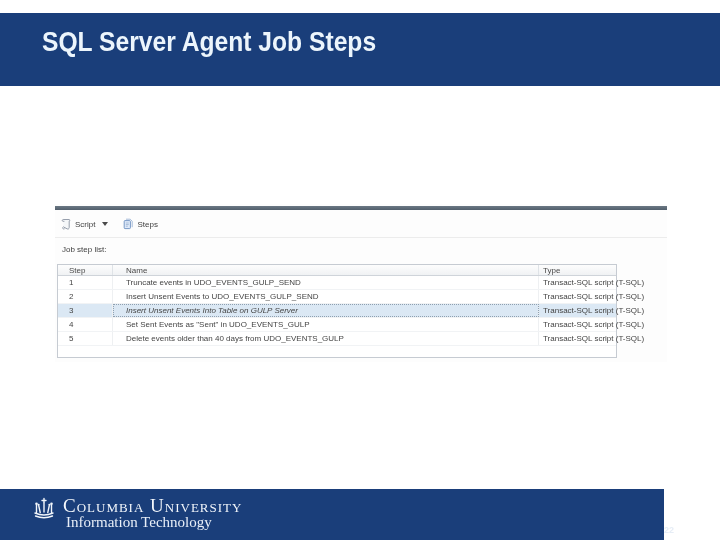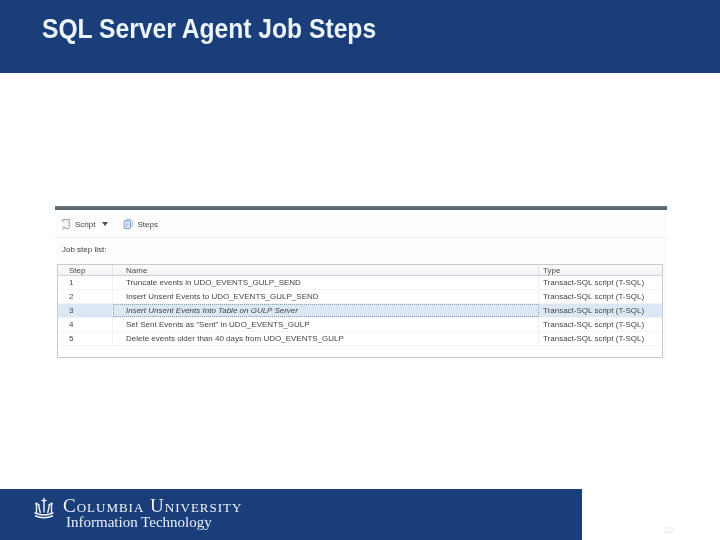--- a/index.html
+++ b/index.html
@@ -1,56 +1,56 @@
 <!DOCTYPE html>
 <html><head>
 <meta charset="utf-8">
 <style>
   * { margin:0; padding:0; box-sizing:border-box; }
   html,body { width:720px; height:540px; }
   body { font-family:"Liberation Sans","DejaVu Sans",sans-serif; background:#fff; }
   .slide { position:relative; width:720px; height:540px; background:#ffffff; overflow:hidden; }
 
   
-  .hdr { position:absolute; left:0; top:0; width:720px; height:73px; background:#1a3e7a; }
+  .hdr { position:absolute; left:0; top:13px; width:720px; height:73px; background:#1a3e7a; }
   .hdr-title { position:absolute; left:42px; top:13px; font-size:28px; font-weight:bold;
                color:#ecf5fc; letter-spacing:0; white-space:nowrap;
                transform:scaleX(.88); transform-origin:left center; }
 
   
   .shot { position:absolute; left:55px; top:204px; width:612px; height:158px;
           background:#fdfdfd; font-size:8px; color:#4a4a4a; }
   .shot-topbar { position:absolute; left:0; top:2px; width:612px; height:4px;
                  background:linear-gradient(#6b7884,#525f6c); }
   .toolbar { position:absolute; left:2px; top:12px; height:16px; width:606px;
              display:flex; align-items:center; }
   .tb-btn { display:flex; align-items:center; gap:3px; padding:1px 3px; cursor:default; }
   .tb-label { font-size:8px; color:#3f3f3f; }
   .tb-arrow { width:0; height:0; border-left:3px solid transparent; border-right:3px solid transparent;
               border-top:4px solid #4a4a4a; margin-left:4px; }
   .tb-gap { width:8px; }
   .toolbar-divider { position:absolute; left:0; top:33px; width:612px; height:1px; background:#ececec; }
   .list-label { position:absolute; left:7px; top:41px; font-size:8px; color:#3f3f3f; }
 
-  .steps-table { position:absolute; left:2px; top:60px; width:606px; height:94px;
+  .steps-table { position:absolute; left:2px; top:60px; width:560px; height:94px;
                  background:#fff; border:1px solid #c6cbd2; }
   .trow { display:grid; grid-template-columns:55px 426px 123px; align-items:center; }
   .trow.head { height:11px; background:linear-gradient(#fdfdfd,#f0f2f4);
                border-bottom:1px solid #cfd4da; color:#4a4a4a; }
   .trow.body { height:14px; border-bottom:1px solid #f1f3f5; color:#454545; }
   .cell { overflow:hidden; white-space:nowrap; height:100%; display:flex; align-items:center; }
   .c-step { padding-left:11px; border-right:1px solid #eef0f2; }
   .c-name { padding-left:13px; border-right:1px solid #eef0f2; }
   .c-type { padding-left:4px; }
   .head .c-step, .head .c-name { border-right:1px solid #dfe3e7; }
   .trow.selected { background:#dbe8f4; }
   .trow.selected .c-name { outline:1px dotted #8fa0b0; outline-offset:-1px;font-style:italic; }
 
   
-  .ftr { position:absolute; left:0; top:489px; width:582px; height:51px; background:#1a3e7a; }
+  .ftr { position:absolute; left:0; top:489px; width:664px; height:51px; background:#1a3e7a; }
   .crown { position:absolute; left:30px; top:5px; }
   .org { position:absolute; left:63px; top:6px; font-family:"Liberation Serif","DejaVu Serif",serif;
          font-variant:small-caps; font-size:19px; letter-spacing:1px; color:#f2f6fb; white-space:nowrap; }
   .dept { position:absolute; left:66px; top:25px; font-family:"Liberation Serif","DejaVu Serif",serif;
           font-size:15px; color:#e9eff8; white-space:nowrap; }
   .pagenum { position:absolute; left:664px; top:16px; font-size:9px; font-weight:bold; color:#e6edf6;margin-top:20px; }
 
   svg { display:block; }
 </style>
 </head>

